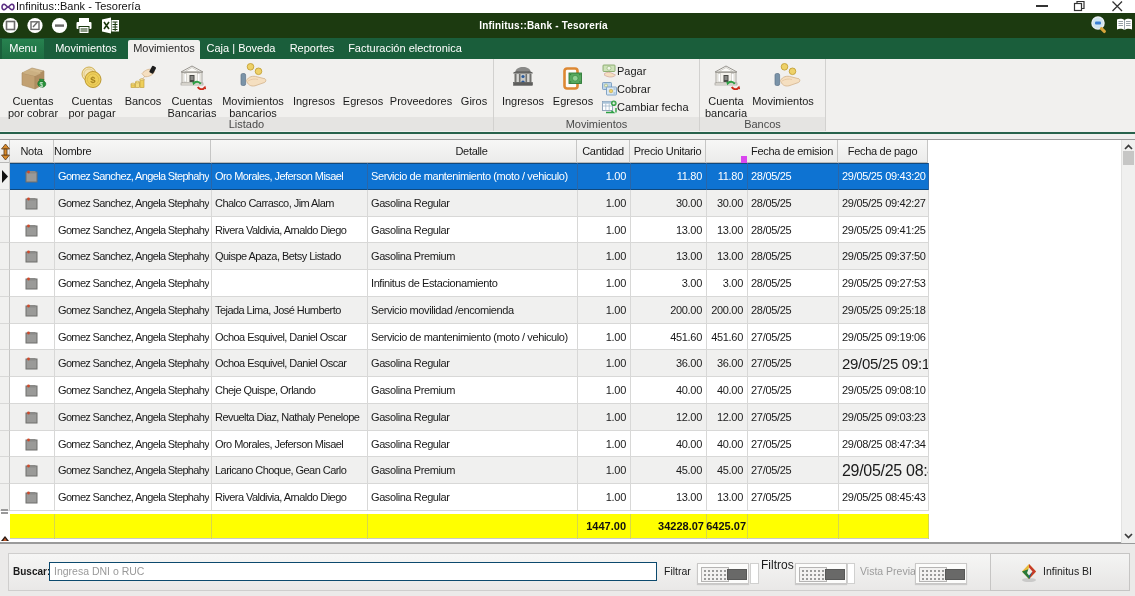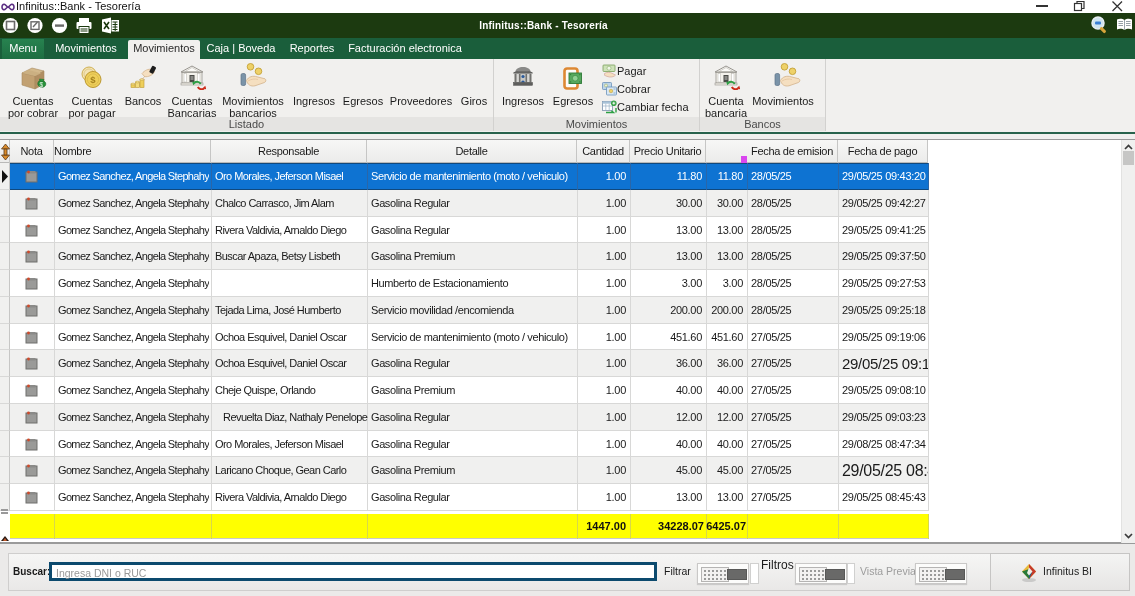--- a/index.html
+++ b/index.html
@@ -225,21 +225,20 @@
     <div class="abs lbl" style="left:617px;top:24px;width:80px;">Cobrar</div>
     <div class="abs lbl" style="left:617px;top:42px;width:80px;">Cambiar fecha</div>
     <div class="abs lbl" style="left:693px;top:36px;width:66px;text-align:center;">Cuenta<br>bancaria</div>
     <div class="abs lbl" style="left:747px;top:36px;width:72px;text-align:center;">Movimientos</div>
   </div>
 
   <div class="abs" id="grid" style="left:0;top:139px;width:1135px;height:404px;background:#fff;border-top:1px solid #9a9a9a;border-bottom:1px solid #9a9a9a;">
     <div class="abs" style="left:0;top:0px;width:928px;height:23px;background:linear-gradient(#f7f7f6,#ececeb);border-bottom:1px solid #b9b9b8;"></div>
 <div class="abs" style="left:10px;top:0px;width:44px;height:23px;border-right:1px solid #c6c6c5;line-height:23px;text-align:center;font-size:11px;letter-spacing:-0.3px;color:#1a1a1a;">Nota</div>
 <div class="abs" style="left:54px;top:0px;width:157px;height:23px;border-right:1px solid #c6c6c5;line-height:23px;font-size:11px;letter-spacing:-0.3px;color:#1a1a1a;">Nombre</div>
-<div class="abs" style="left:211px;top:0px;width:156px;height:23px;border-right:1px solid #c6c6c5;line-height:23px;text-align:center;font-size:11px;letter-spacing:-0.3px;color:#1a1a1a;">Responsable</div>
 <div class="abs" style="left:367px;top:0px;width:210px;height:23px;border-right:1px solid #c6c6c5;line-height:23px;text-align:center;font-size:11px;letter-spacing:-0.3px;color:#1a1a1a;">Detalle</div>
 <div class="abs" style="left:577px;top:0px;width:53px;height:23px;border-right:1px solid #c6c6c5;line-height:23px;text-align:center;font-size:11px;letter-spacing:-0.3px;color:#1a1a1a;">Cantidad</div>
 <div class="abs" style="left:630px;top:0px;width:76px;height:23px;border-right:1px solid #c6c6c5;line-height:23px;text-align:center;font-size:11px;letter-spacing:-0.3px;color:#1a1a1a;">Precio Unitario</div>
 <div class="abs" style="left:706px;top:16px;width:41px;height:23px;border-right:6px solid #d946ef;line-height:23px;text-align:center;font-size:11px;letter-spacing:-0.3px;color:#1a1a1a;">Total</div>
 <div class="abs" style="left:747px;top:0px;width:91px;height:23px;border-right:1px solid #c6c6c5;line-height:23px;text-align:center;font-size:11px;letter-spacing:-0.3px;color:#1a1a1a;">Fecha de emision</div>
 <div class="abs" style="left:838px;top:0px;width:90px;height:23px;border-right:1px solid #c6c6c5;line-height:23px;text-align:center;font-size:11px;letter-spacing:-0.3px;color:#1a1a1a;">Fecha de pago</div>
 <div class="abs" style="left:0;top:0px;width:10px;height:23px;border-right:1px solid #c6c6c5;"></div>
 <svg class="abs" style="left:1px;top:4px" width="9" height="16" viewBox="0 0 9 16">
 <path d="M4.5 0 L8.5 5 L0.5 5 Z" fill="#d98b2b" stroke="#5a3a1a" stroke-width="0.8"></path>
 <path d="M4.5 16 L8.5 11 L0.5 11 Z" fill="#d98b2b" stroke="#5a3a1a" stroke-width="0.8"></path>
@@ -330,21 +329,21 @@
 <div class="abs" style="left:706px;top:103px;width:1px;height:27px;background:#d8d8d7;"></div>
 <div class="abs" style="left:747px;top:103px;width:1px;height:27px;background:#d8d8d7;"></div>
 <div class="abs" style="left:838px;top:103px;width:1px;height:27px;background:#d8d8d7;"></div>
 <div class="abs" style="left:928px;top:103px;width:1px;height:27px;background:#d8d8d7;"></div>
 <svg class="abs" style="left:25px;top:110px" width="13" height="13" viewBox="0 0 13 13">
 <rect x="1" y="2" width="11" height="10" fill="#9a9a98" stroke="#6f6f6d" stroke-width="1"></rect>
 <rect x="2.5" y="1" width="8" height="2.5" fill="#8a8a88"></rect>
 <circle cx="3.5" cy="2" r="1.4" fill="#d04a2a"></circle>
 </svg>
 <div class="abs" style="left:58px;top:103px;width:151px;height:27px;line-height:27px;font-size:11px;letter-spacing:-0.65px;color:#1a1a1a;white-space:nowrap;overflow:hidden;">Gomez Sanchez, Angela Stephahy</div>
-<div class="abs" style="left:215px;top:103px;width:150px;height:27px;line-height:27px;font-size:11px;letter-spacing:-0.55px;color:#1a1a1a;white-space:nowrap;overflow:hidden;">Buscar Apaza, Betsy Lisbeth</div>
+<div class="abs" style="left:215px;top:103px;width:150px;height:27px;line-height:27px;font-size:11px;letter-spacing:-0.55px;color:#1a1a1a;white-space:nowrap;overflow:hidden;">Quispe Apaza, Betsy Listado</div>
 <div class="abs" style="left:371px;top:103px;width:204px;height:27px;line-height:27px;font-size:11px;letter-spacing:-0.4px;color:#1a1a1a;white-space:nowrap;overflow:hidden;">Gasolina Premium</div>
 <div class="abs" style="left:578px;top:103px;width:48px;height:27px;line-height:27px;font-size:11px;letter-spacing:-0.3px;color:#1a1a1a;text-align:right;">1.00</div>
 <div class="abs" style="left:631px;top:103px;width:71px;height:27px;line-height:27px;font-size:11px;letter-spacing:-0.3px;color:#1a1a1a;text-align:right;">13.00</div>
 <div class="abs" style="left:707px;top:103px;width:36px;height:27px;line-height:27px;font-size:11px;letter-spacing:-0.3px;color:#1a1a1a;text-align:right;">13.00</div>
 <div class="abs" style="left:751px;top:103px;width:86px;height:27px;line-height:27px;font-size:11px;letter-spacing:-0.3px;color:#1a1a1a;white-space:nowrap;overflow:hidden;">28/05/25</div>
 <div class="abs" style="left:842px;top:103px;width:86px;height:27px;line-height:27px;font-size:11px;letter-spacing:-0.3px;color:#1a1a1a;white-space:nowrap;overflow:hidden;">29/05/25 09:37:50</div>
 <div class="abs" style="left:0;top:130px;width:10px;height:27px;background:#f0f0ef;border-right:1px solid #c6c6c5;border-bottom:1px solid #d8d8d7;"></div>
 <div class="abs" style="left:10px;top:130px;width:918px;height:27px;background:#ffffff;border-bottom:1px solid #d8d8d7;"></div>
 <div class="abs" style="left:54px;top:130px;width:1px;height:27px;background:#d8d8d7;"></div>
 <div class="abs" style="left:211px;top:130px;width:1px;height:27px;background:#d8d8d7;"></div>
@@ -354,21 +353,21 @@
 <div class="abs" style="left:706px;top:130px;width:1px;height:27px;background:#d8d8d7;"></div>
 <div class="abs" style="left:747px;top:130px;width:1px;height:27px;background:#d8d8d7;"></div>
 <div class="abs" style="left:838px;top:130px;width:1px;height:27px;background:#d8d8d7;"></div>
 <div class="abs" style="left:928px;top:130px;width:1px;height:27px;background:#d8d8d7;"></div>
 <svg class="abs" style="left:25px;top:137px" width="13" height="13" viewBox="0 0 13 13">
 <rect x="1" y="2" width="11" height="10" fill="#9a9a98" stroke="#6f6f6d" stroke-width="1"></rect>
 <rect x="2.5" y="1" width="8" height="2.5" fill="#8a8a88"></rect>
 <circle cx="3.5" cy="2" r="1.4" fill="#d04a2a"></circle>
 </svg>
 <div class="abs" style="left:58px;top:130px;width:151px;height:27px;line-height:27px;font-size:11px;letter-spacing:-0.65px;color:#1a1a1a;white-space:nowrap;overflow:hidden;">Gomez Sanchez, Angela Stephahy</div>
-<div class="abs" style="left:371px;top:130px;width:204px;height:27px;line-height:27px;font-size:11px;letter-spacing:-0.4px;color:#1a1a1a;white-space:nowrap;overflow:hidden;">Humberto de Estacionamiento</div>
+<div class="abs" style="left:371px;top:130px;width:204px;height:27px;line-height:27px;font-size:11px;letter-spacing:-0.4px;color:#1a1a1a;white-space:nowrap;overflow:hidden;">Infinitus de Estacionamiento</div>
 <div class="abs" style="left:578px;top:130px;width:48px;height:27px;line-height:27px;font-size:11px;letter-spacing:-0.3px;color:#1a1a1a;text-align:right;">1.00</div>
 <div class="abs" style="left:631px;top:130px;width:71px;height:27px;line-height:27px;font-size:11px;letter-spacing:-0.3px;color:#1a1a1a;text-align:right;">3.00</div>
 <div class="abs" style="left:707px;top:130px;width:36px;height:27px;line-height:27px;font-size:11px;letter-spacing:-0.3px;color:#1a1a1a;text-align:right;">3.00</div>
 <div class="abs" style="left:751px;top:130px;width:86px;height:27px;line-height:27px;font-size:11px;letter-spacing:-0.3px;color:#1a1a1a;white-space:nowrap;overflow:hidden;">28/05/25</div>
 <div class="abs" style="left:842px;top:130px;width:86px;height:27px;line-height:27px;font-size:11px;letter-spacing:-0.3px;color:#1a1a1a;white-space:nowrap;overflow:hidden;">29/05/25 09:27:53</div>
 <div class="abs" style="left:0;top:157px;width:10px;height:27px;background:#f0f0ef;border-right:1px solid #c6c6c5;border-bottom:1px solid #d8d8d7;"></div>
 <div class="abs" style="left:10px;top:157px;width:918px;height:27px;background:#f0f0ef;border-bottom:1px solid #d8d8d7;"></div>
 <div class="abs" style="left:54px;top:157px;width:1px;height:27px;background:#d8d8d7;"></div>
 <div class="abs" style="left:211px;top:157px;width:1px;height:27px;background:#d8d8d7;"></div>
 <div class="abs" style="left:367px;top:157px;width:1px;height:27px;background:#d8d8d7;"></div>
@@ -473,21 +472,21 @@
 <div class="abs" style="left:706px;top:264px;width:1px;height:27px;background:#d8d8d7;"></div>
 <div class="abs" style="left:747px;top:264px;width:1px;height:27px;background:#d8d8d7;"></div>
 <div class="abs" style="left:838px;top:264px;width:1px;height:27px;background:#d8d8d7;"></div>
 <div class="abs" style="left:928px;top:264px;width:1px;height:27px;background:#d8d8d7;"></div>
 <svg class="abs" style="left:25px;top:271px" width="13" height="13" viewBox="0 0 13 13">
 <rect x="1" y="2" width="11" height="10" fill="#9a9a98" stroke="#6f6f6d" stroke-width="1"></rect>
 <rect x="2.5" y="1" width="8" height="2.5" fill="#8a8a88"></rect>
 <circle cx="3.5" cy="2" r="1.4" fill="#d04a2a"></circle>
 </svg>
 <div class="abs" style="left:58px;top:264px;width:151px;height:27px;line-height:27px;font-size:11px;letter-spacing:-0.65px;color:#1a1a1a;white-space:nowrap;overflow:hidden;">Gomez Sanchez, Angela Stephahy</div>
-<div class="abs" style="left:215px;top:264px;width:150px;height:27px;line-height:27px;font-size:11px;letter-spacing:-0.55px;color:#1a1a1a;white-space:nowrap;overflow:hidden;margin-left:8px;">Revuelta Diaz, Nathaly Penelope</div>
+<div class="abs" style="left:215px;top:264px;width:150px;height:27px;line-height:27px;font-size:11px;letter-spacing:-0.55px;color:#1a1a1a;white-space:nowrap;overflow:hidden;">Revuelta Diaz, Nathaly Penelope</div>
 <div class="abs" style="left:371px;top:264px;width:204px;height:27px;line-height:27px;font-size:11px;letter-spacing:-0.4px;color:#1a1a1a;white-space:nowrap;overflow:hidden;">Gasolina Regular</div>
 <div class="abs" style="left:578px;top:264px;width:48px;height:27px;line-height:27px;font-size:11px;letter-spacing:-0.3px;color:#1a1a1a;text-align:right;">1.00</div>
 <div class="abs" style="left:631px;top:264px;width:71px;height:27px;line-height:27px;font-size:11px;letter-spacing:-0.3px;color:#1a1a1a;text-align:right;">12.00</div>
 <div class="abs" style="left:707px;top:264px;width:36px;height:27px;line-height:27px;font-size:11px;letter-spacing:-0.3px;color:#1a1a1a;text-align:right;">12.00</div>
 <div class="abs" style="left:751px;top:264px;width:86px;height:27px;line-height:27px;font-size:11px;letter-spacing:-0.3px;color:#1a1a1a;white-space:nowrap;overflow:hidden;">27/05/25</div>
 <div class="abs" style="left:842px;top:264px;width:86px;height:27px;line-height:27px;font-size:11px;letter-spacing:-0.3px;color:#1a1a1a;white-space:nowrap;overflow:hidden;">29/05/25 09:03:23</div>
 <div class="abs" style="left:0;top:291px;width:10px;height:26px;background:#f0f0ef;border-right:1px solid #c6c6c5;border-bottom:1px solid #d8d8d7;"></div>
 <div class="abs" style="left:10px;top:291px;width:918px;height:26px;background:#ffffff;border-bottom:1px solid #d8d8d7;"></div>
 <div class="abs" style="left:54px;top:291px;width:1px;height:26px;background:#d8d8d7;"></div>
 <div class="abs" style="left:211px;top:291px;width:1px;height:26px;background:#d8d8d7;"></div>
@@ -585,21 +584,21 @@
 <div class="abs" style="left:1123px;top:11px;width:11px;height:14px;background:#c6c6c5;"></div>
 <svg class="abs" style="left:1124px;top:391px" width="9" height="9" viewBox="0 0 9 9">
         <path d="M1 3 L4.5 6.5 L8 3" fill="none" stroke="#3a3a3a" stroke-width="1.7"></path>
       </svg>
   </div>
 
   <div class="abs" id="bottombar" style="left:0;top:543px;width:1135px;height:53px;background:#ebeae9;">
     <div class="abs" style="left:0;top:0;width:1135px;height:1px;background:#9a9a9a;"></div>
     <div class="abs" style="left:8px;top:10px;width:1122px;height:38px;background:linear-gradient(#f6f6f5,#e9e8e7);border:1px solid #cfcecd;"></div>
     <div class="abs" style="left:13px;top:19px;height:19px;line-height:19px;font-size:10px;font-weight:bold;color:#1a1a1a;">Buscar:</div>
-    <div class="abs" style="left:49px;top:19px;width:608px;height:19px;background:#fff;border:3px solid #0c4a6e;">
+    <div class="abs" style="left:49px;top:19px;width:608px;height:19px;background:#fff;border:1px solid #0c4a6e;">
       <div class="abs" style="left:4px;top:0;height:17px;line-height:17px;font-size:10.5px;color:#999;">Ingresa DNI o RUC</div>
     </div>
     <div class="abs" style="left:664px;top:19px;height:19px;line-height:19px;font-size:10.5px;color:#1a1a1a;">Filtrar</div>
     <div class="toggle abs" style="left:697px;top:20px;"></div>
     <div class="abs" style="left:750px;top:20px;width:9px;height:21px;background:#fff;border:1px solid #d0d0cf;"></div>
     <div class="abs" style="left:761px;top:13px;height:19px;line-height:19px;font-size:12px;color:#1a1a1a;">Filtros</div>
     <div class="toggle abs" style="left:795px;top:20px;"></div>
     <div class="abs" style="left:847px;top:20px;width:8px;height:21px;background:#fff;border:1px solid #d0d0cf;"></div>
     <div class="abs" style="left:860px;top:19px;height:19px;line-height:19px;font-size:10.5px;color:#9c9c9c;">Vista Previa</div>
     <div class="toggle abs" style="left:915px;top:20px;"></div>

